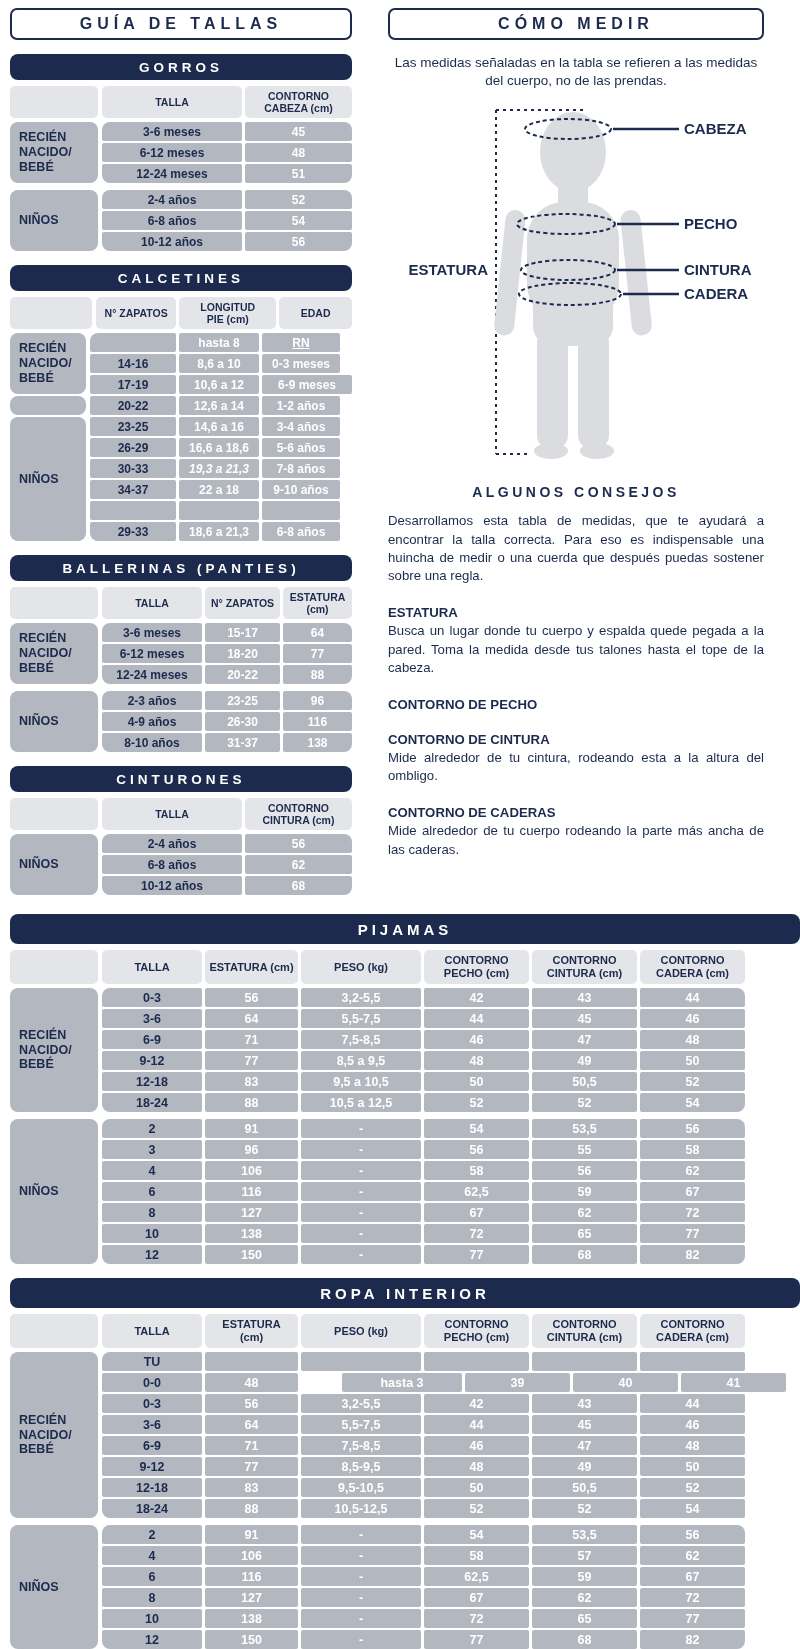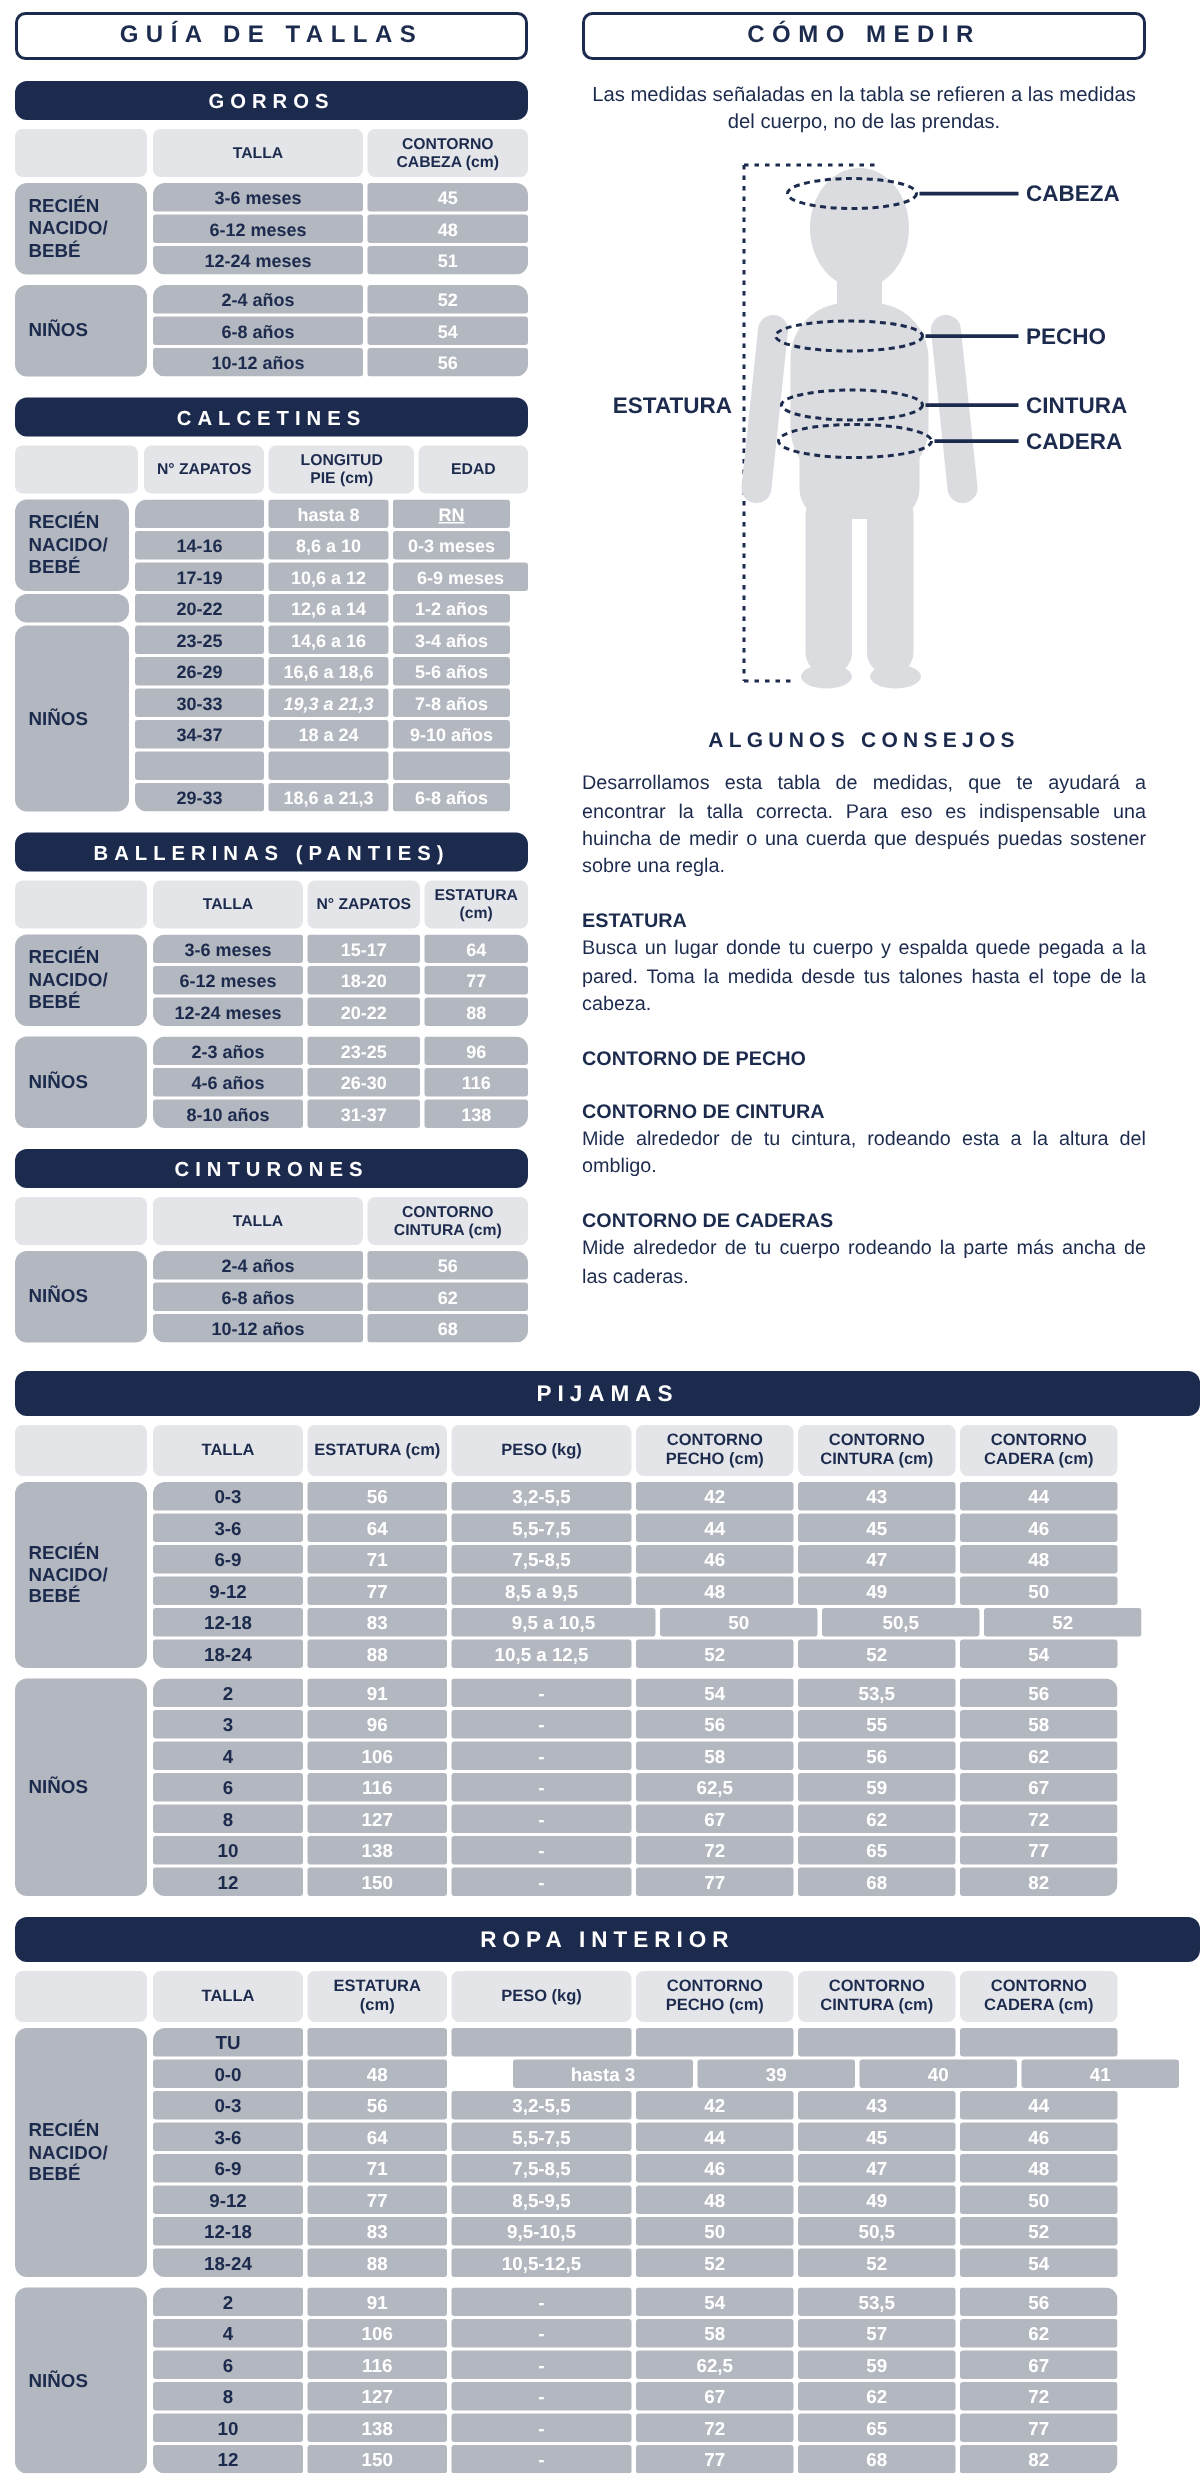--- a/index.html
+++ b/index.html
@@ -147,21 +147,21 @@
                   <div class="t-cell" style="width: 80px;">16,6 a 18,6</div>
                   <div class="t-cell" style="width: 78px;">5-6 años</div>
                 </div>
                 <div class="t-row" style="height: 19px;">
                   <div class="t-cell first" style="width: 86px;">30-33</div>
                   <div class="t-cell" style="width: 80px; font-style: italic;">19,3 a 21,3</div>
                   <div class="t-cell" style="width: 78px;">7-8 años</div>
                 </div>
                 <div class="t-row" style="height: 19px;">
                   <div class="t-cell first" style="width: 86px;">34-37</div>
-                  <div class="t-cell" style="width: 80px;">18 a 24</div>
+                  <div class="t-cell" style="width: 80px;">22 a 18</div>
                   <div class="t-cell" style="width: 78px;">9-10 años</div>
                 </div>
                 <div class="t-row" style="height: 19px;">
                   <div class="t-cell first" style="width: 86px;"></div>
                   <div class="t-cell" style="width: 80px;"></div>
                   <div class="t-cell" style="width: 78px;"></div>
                 </div>
                 <div class="t-row" style="height: 19px;">
                   <div class="t-cell first" style="width: 86px;">29-33</div>
                   <div class="t-cell" style="width: 80px;">18,6 a 21,3</div>
@@ -205,21 +205,21 @@
                   <div class="t-cell" style="width: 69px;">88</div>
                 </div>
               </div>
               <div class="t-block">
                 <div class="t-row" style="height: 19px;">
                   <div class="t-cell first" style="width: 100px;">2-3 años</div>
                   <div class="t-cell" style="width: 75px;">23-25</div>
                   <div class="t-cell" style="width: 69px;">96</div>
                 </div>
                 <div class="t-row" style="height: 19px;">
-                  <div class="t-cell first" style="width: 100px;">4-6 años</div>
+                  <div class="t-cell first" style="width: 100px;">4-9 años</div>
                   <div class="t-cell" style="width: 75px;">26-30</div>
                   <div class="t-cell" style="width: 69px;">116</div>
                 </div>
                 <div class="t-row" style="height: 19px;">
                   <div class="t-cell first" style="width: 100px;">8-10 años</div>
                   <div class="t-cell" style="width: 75px;">31-37</div>
                   <div class="t-cell" style="width: 69px;">138</div>
                 </div>
               </div>
             </div>
@@ -377,21 +377,21 @@
               <div class="t-cell first" style="width: 100px;">9-12</div>
               <div class="t-cell" style="width: 93px;">77</div>
               <div class="t-cell" style="width: 120px;">8,5 a 9,5</div>
               <div class="t-cell" style="width: 105px;">48</div>
               <div class="t-cell" style="width: 105px;">49</div>
               <div class="t-cell" style="width: 105px;">50</div>
             </div>
             <div class="t-row" style="height: 19px;">
               <div class="t-cell first" style="width: 100px;">12-18</div>
               <div class="t-cell" style="width: 93px;">83</div>
-              <div class="t-cell" style="width: 136px;">9,5 a 10,5</div>
+              <div class="t-cell" style="width: 120px;">9,5 a 10,5</div>
               <div class="t-cell" style="width: 105px;">50</div>
               <div class="t-cell" style="width: 105px;">50,5</div>
               <div class="t-cell" style="width: 105px;">52</div>
             </div>
             <div class="t-row" style="height: 19px;">
               <div class="t-cell first" style="width: 100px;">18-24</div>
               <div class="t-cell" style="width: 93px;">88</div>
               <div class="t-cell" style="width: 120px;">10,5 a 12,5</div>
               <div class="t-cell" style="width: 105px;">52</div>
               <div class="t-cell" style="width: 105px;">52</div>

